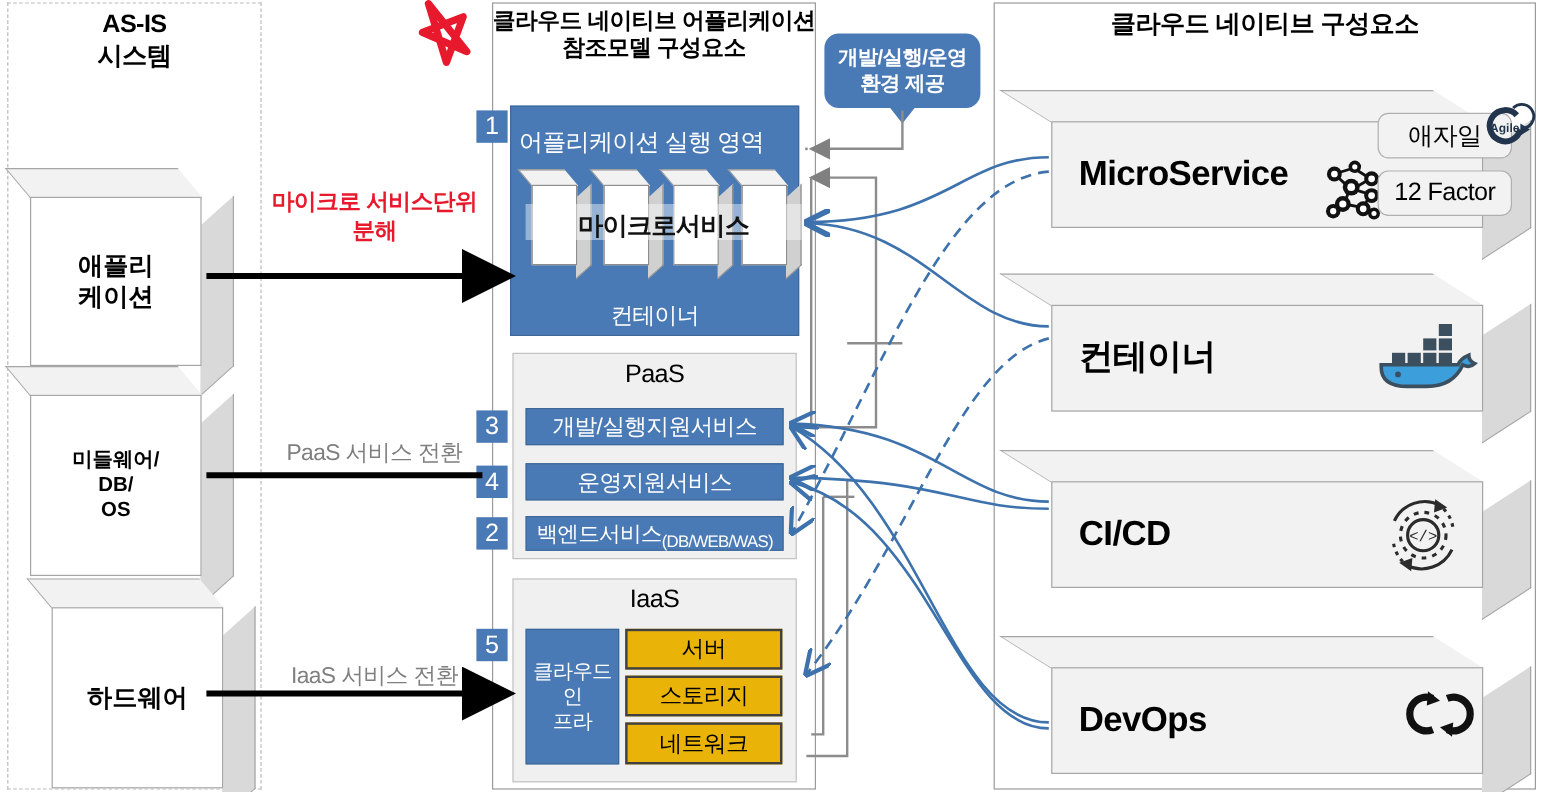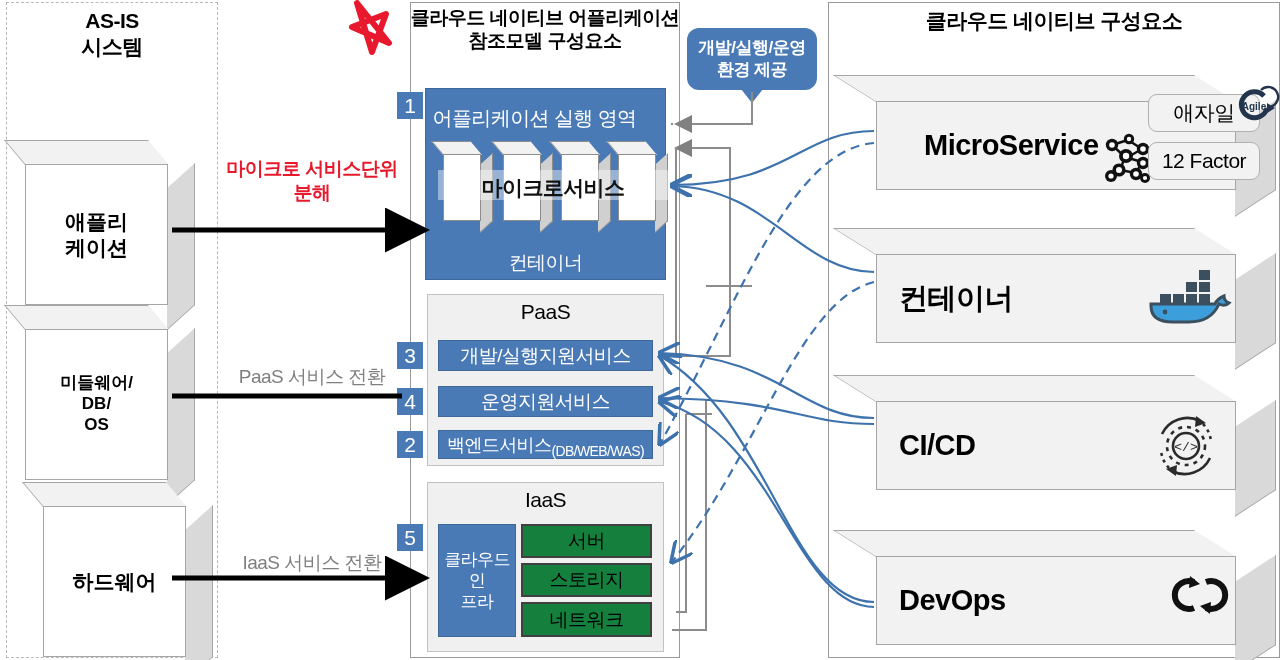--- a/index.html
+++ b/index.html
@@ -69,21 +69,21 @@
   }
   .badge{
     background:#4a7ab5;color:#fff;
     display:flex;align-items:center;justify-content:center;
     font-size:21px;font-weight:normal;
   }
   .greyframe{
     background:#f0f0f0;border:1px solid #c2c2c2;
   }
   .whitecell{
-    background:#15803d;border:2px solid #404040;
+    background:#eab308;border:2px solid #404040;
     display:flex;align-items:center;justify-content:center;
     font-size:19px;color:#000;letter-spacing:-0.5px;
   }
   .stacklabel{
     text-align:center;font-size:21px;color:#000;letter-spacing:-0.5px;
   }
   .arrowlabel{
     position:absolute;text-align:center;color:#7f7f7f;
     font-size:19px;letter-spacing:-0.5px;
   }
@@ -231,21 +231,21 @@
   <div class="abs whitecell" style="left:521px;top:524px;width:131px;height:34px;">서버</div>
   <div class="abs whitecell" style="left:521px;top:563px;width:131px;height:34px;">스토리지</div>
   <div class="abs whitecell" style="left:521px;top:602px;width:131px;height:35px;">네트워크</div>
 
   <div class="abs panel-solid" style="left:828px;top:2px;width:452px;height:656px;"></div>
   <div class="panel-title" style="left:828px;width:452px;top:8px;font-size:21px;">클라우드 네이티브 구성요소</div>
 
   <div class="cube rbox" style="left:876px;top:75px;width:400px;height:115px;">
     <div class="top" style="left:0;top:0;width:360px;height:26px;transform:skewX(58deg);transform-origin:bottom left;"></div>
     <div class="side" style="right:0;bottom:0;width:40px;height:89px;transform:skewY(-33deg);transform-origin:bottom right;"></div>
-    <div class="face" style="width:360px;height:89px;padding-left:25px;">
+    <div class="face" style="width:360px;height:89px;">
       <span class="rlabel">MicroService</span>
     </div>
   </div>
 
   <svg class="abs" style="left:1098px;top:128px;width:60px;height:60px;" viewBox="0 0 60 60">
     <g stroke="#111" stroke-width="2.4" fill="none">
       <line x1="14" y1="17" x2="30" y2="12"></line>
         <line x1="30" y1="12" x2="44" y2="21"></line>
       <line x1="14" y1="17" x2="27" y2="29"></line>
         <line x1="44" y1="21" x2="30" y2="29"></line>

